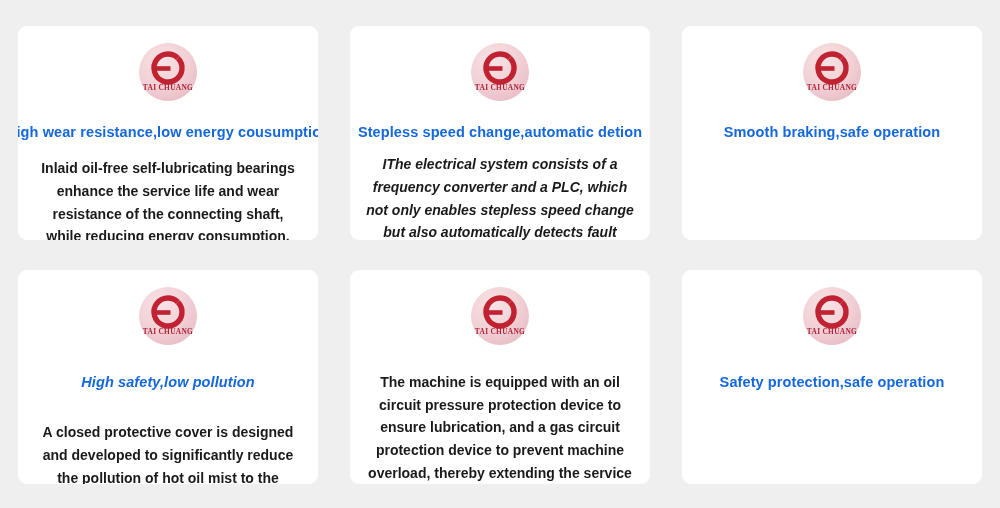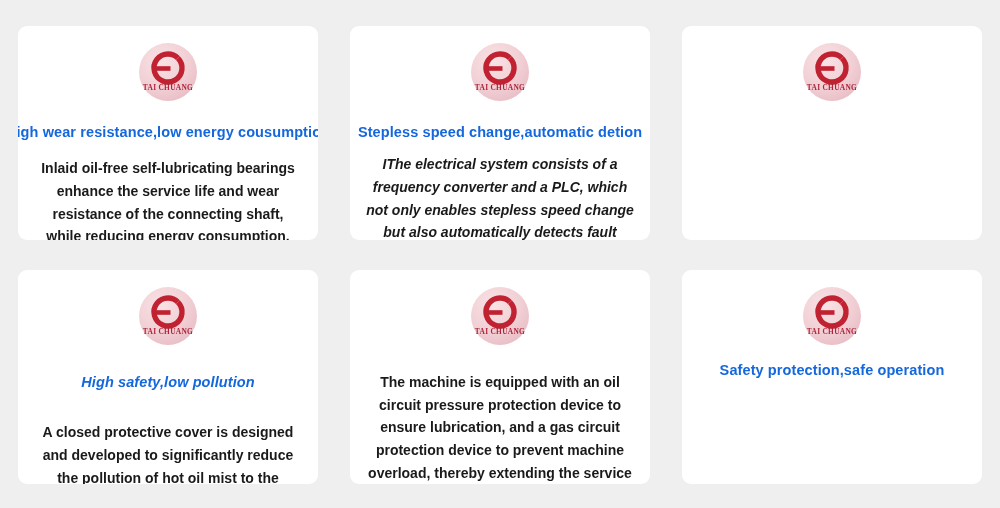--- a/index.html
+++ b/index.html
@@ -77,21 +77,21 @@
   .c1 .card-body { width: 93%; }
   .c2 .card-body { width: 97%; margin-top: 12px; font-style: italic; }
   .c3 .card-body { width: 99%; margin-top: 12px; }
   .c4 .card-body { width: 97%; margin-top: 30px; }
   .c5 .card-body { width: 95%; margin-top: 25px; }
   .c6 .card-body { width: 99%; margin-top: 22px; }
 
   .c2 .card-title { margin-top: 22px; }
   .c4 .card-title { margin-top: 28px; font-style: italic; }
   .c5 .card-title { margin-top: 28px; }
-  .c6 .card-title { margin-top: 16px; }
+  .c6 .card-title { margin-top: 28px; }
 </style>
 </head>
 <body>
 
 <div class="grid">
 
   <div class="card c1">
     <div class="logo-wrap">
       <svg width="60" height="60" viewBox="0 0 60 60" aria-hidden="true">
         <defs>
@@ -129,20 +129,21 @@
   <div class="card c3">
     <div class="logo-wrap">
       <svg width="60" height="60" viewBox="0 0 60 60" aria-hidden="true">
         <circle cx="30" cy="30" r="29" fill="url(#lg1)"></circle>
         <path d="M30 12 a14 14 0 1 0 9.9 4.1" fill="none" stroke="#c02232" stroke-width="5.4"></path>
         <path d="M30 12 a14 14 0 0 1 9.9 4.1" fill="none" stroke="#c02232" stroke-width="5.4"></path>
         <rect x="14.5" y="24.2" width="18" height="4.6" fill="#c02232"></rect>
         <text x="30" y="47.5" text-anchor="middle" font-family="'Liberation Serif', serif" font-size="7.4" font-weight="bold" fill="#b0243a" letter-spacing="0.3">TAI CHUANG</text>
       </svg>
     </div>
+    <div class="card-title">Smooth braking,safe operation</div>
   </div>
 
   <div class="card c4">
     <div class="logo-wrap">
       <svg width="60" height="60" viewBox="0 0 60 60" aria-hidden="true">
         <circle cx="30" cy="30" r="29" fill="url(#lg1)"></circle>
         <path d="M30 12 a14 14 0 1 0 9.9 4.1" fill="none" stroke="#c02232" stroke-width="5.4"></path>
         <path d="M30 12 a14 14 0 0 1 9.9 4.1" fill="none" stroke="#c02232" stroke-width="5.4"></path>
         <rect x="14.5" y="24.2" width="18" height="4.6" fill="#c02232"></rect>
         <text x="30" y="47.5" text-anchor="middle" font-family="'Liberation Serif', serif" font-size="7.4" font-weight="bold" fill="#b0243a" letter-spacing="0.3">TAI CHUANG</text>

